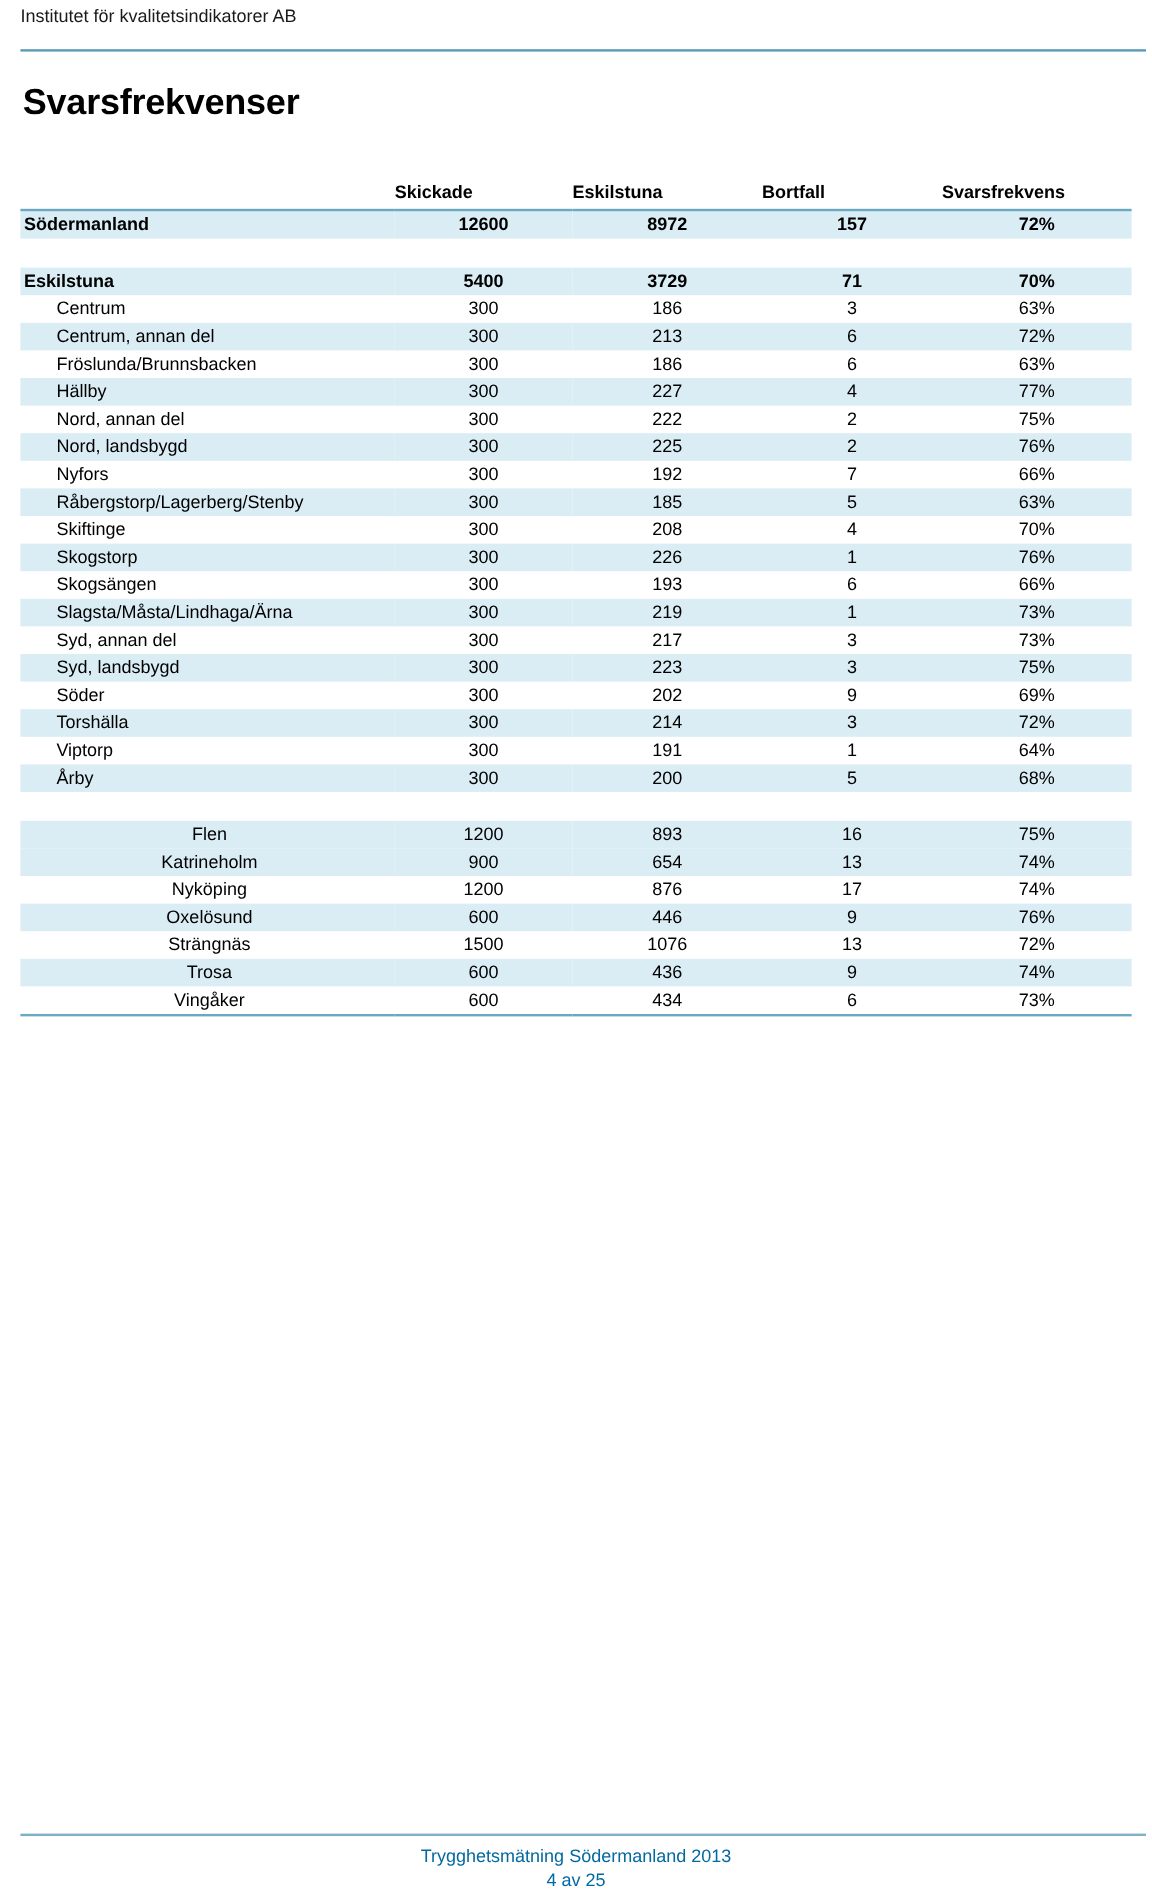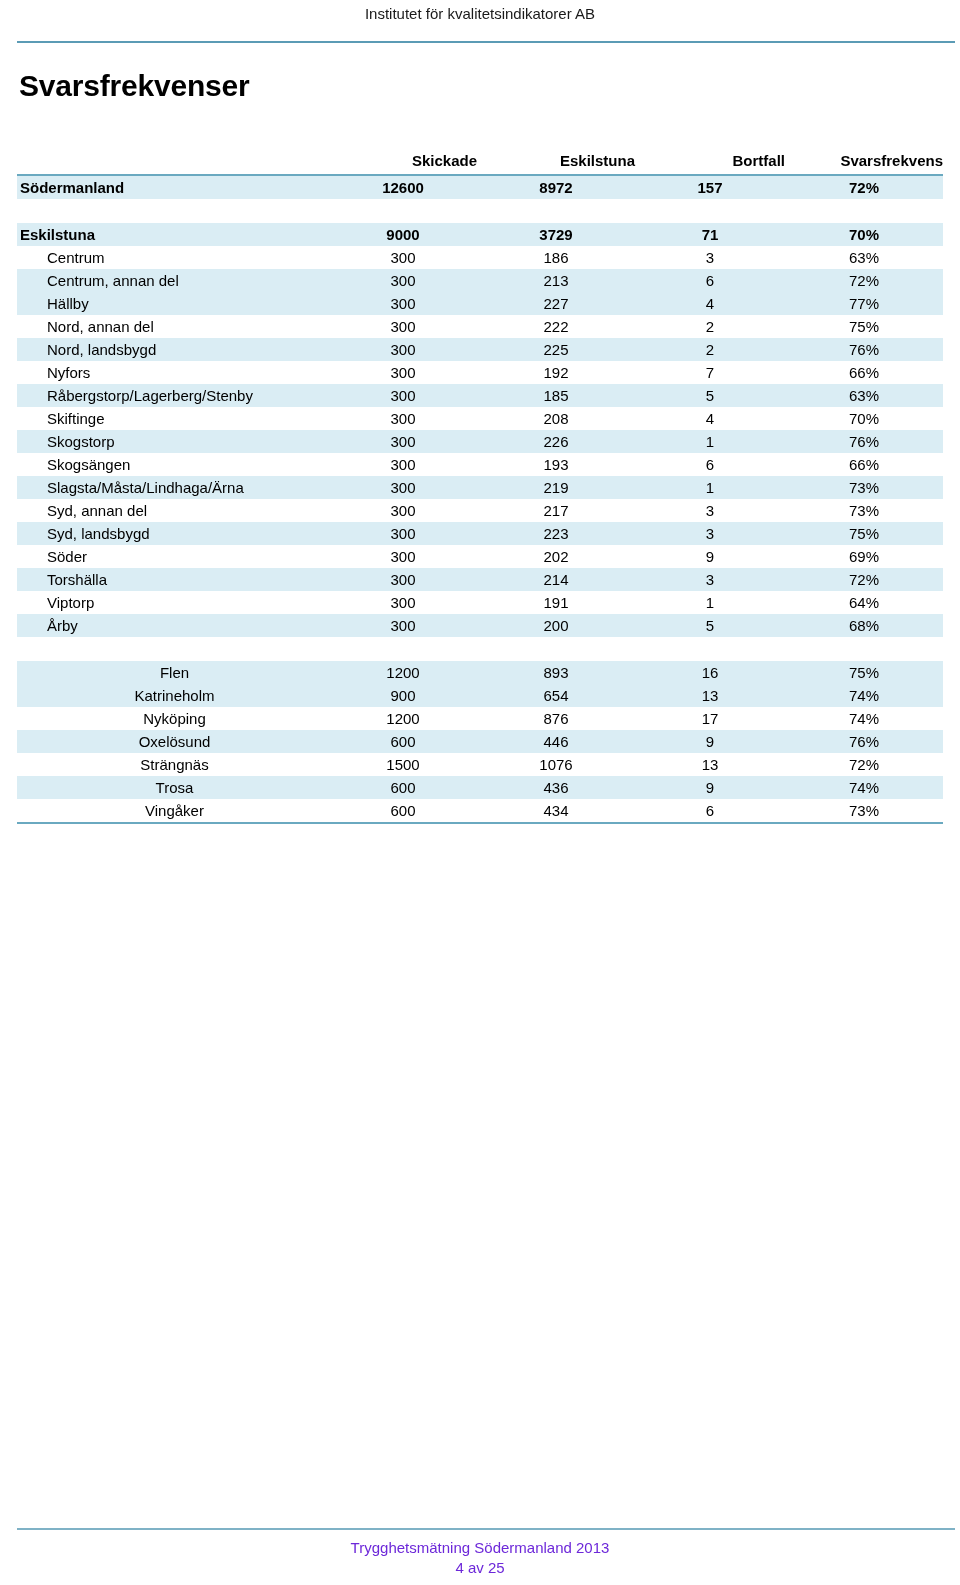--- a/index.html
+++ b/index.html
@@ -26,21 +26,20 @@
     position: absolute;
     left: 17px;
     top: 4px;
     width: 926px;
   }
   .doc-header-text {
     font-size: 15px;
     line-height: 19px;
     color: #1a1a1a;
     white-space: nowrap;
-    text-align: center;
   }
   .header-rule {
     position: absolute;
     left: 17px;
     top: 41px;
     width: 938px;
     height: 2px;
     background: #5b9bb5;
   }
 
@@ -81,21 +80,21 @@
     height: 23px;
     line-height: 23px;
     vertical-align: middle;
     white-space: nowrap;
   }
 
   
   tr.head-row th {
     font-weight: bold;
     font-size: 15px;
-    text-align: right;
+    text-align: left;
     background: #ffffff;
     border-bottom: 2px solid #6aa9c0;
     height: 26px;
     line-height: 24px;
   }
   tr.head-row th.h-name { text-align: left; }
 
   
   td.val { text-align: center; }
   td.name { text-align: left; padding-left: 3px; }
@@ -133,21 +132,21 @@
   .doc-footer {
     position: absolute;
     left: 0;
     top: 1538px;
     width: 960px;
     text-align: center;
   }
   .footer-line {
     font-size: 15px;
     line-height: 20px;
-    color: #6d28d9;
+    color: #0369a1;
   }
 </style>
 </head>
 <body>
 
 <div class="page">
 
   <div class="doc-header">
     <div class="doc-header-text">Institutet för kvalitetsindikatorer AB</div>
   </div>
@@ -179,38 +178,45 @@
             <td class="val">12600</td>
             <td class="val">8972</td>
             <td class="val">157</td>
             <td class="val">72%</td>
           </tr>
           <tr class="spacer">
             <td colspan="5"></td>
           </tr>
           <tr class="group shade">
             <td class="name">Eskilstuna</td>
-            <td class="val">9000</td>
+            <td class="val">5400</td>
             <td class="val">3729</td>
             <td class="val">71</td>
             <td class="val">70%</td>
           </tr>
           <tr class="child">
             <td class="name">Centrum</td>
             <td class="val">300</td>
             <td class="val">186</td>
             <td class="val">3</td>
             <td class="val">63%</td>
           </tr>
           <tr class="child shade">
             <td class="name">Centrum, annan del</td>
             <td class="val">300</td>
             <td class="val">213</td>
             <td class="val">6</td>
             <td class="val">72%</td>
+          </tr>
+          <tr class="child">
+            <td class="name">Fröslunda/Brunnsbacken</td>
+            <td class="val">300</td>
+            <td class="val">186</td>
+            <td class="val">6</td>
+            <td class="val">63%</td>
           </tr>
           <tr class="child shade">
             <td class="name">Hällby</td>
             <td class="val">300</td>
             <td class="val">227</td>
             <td class="val">4</td>
             <td class="val">77%</td>
           </tr>
           <tr class="child">
             <td class="name">Nord, annan del</td>

